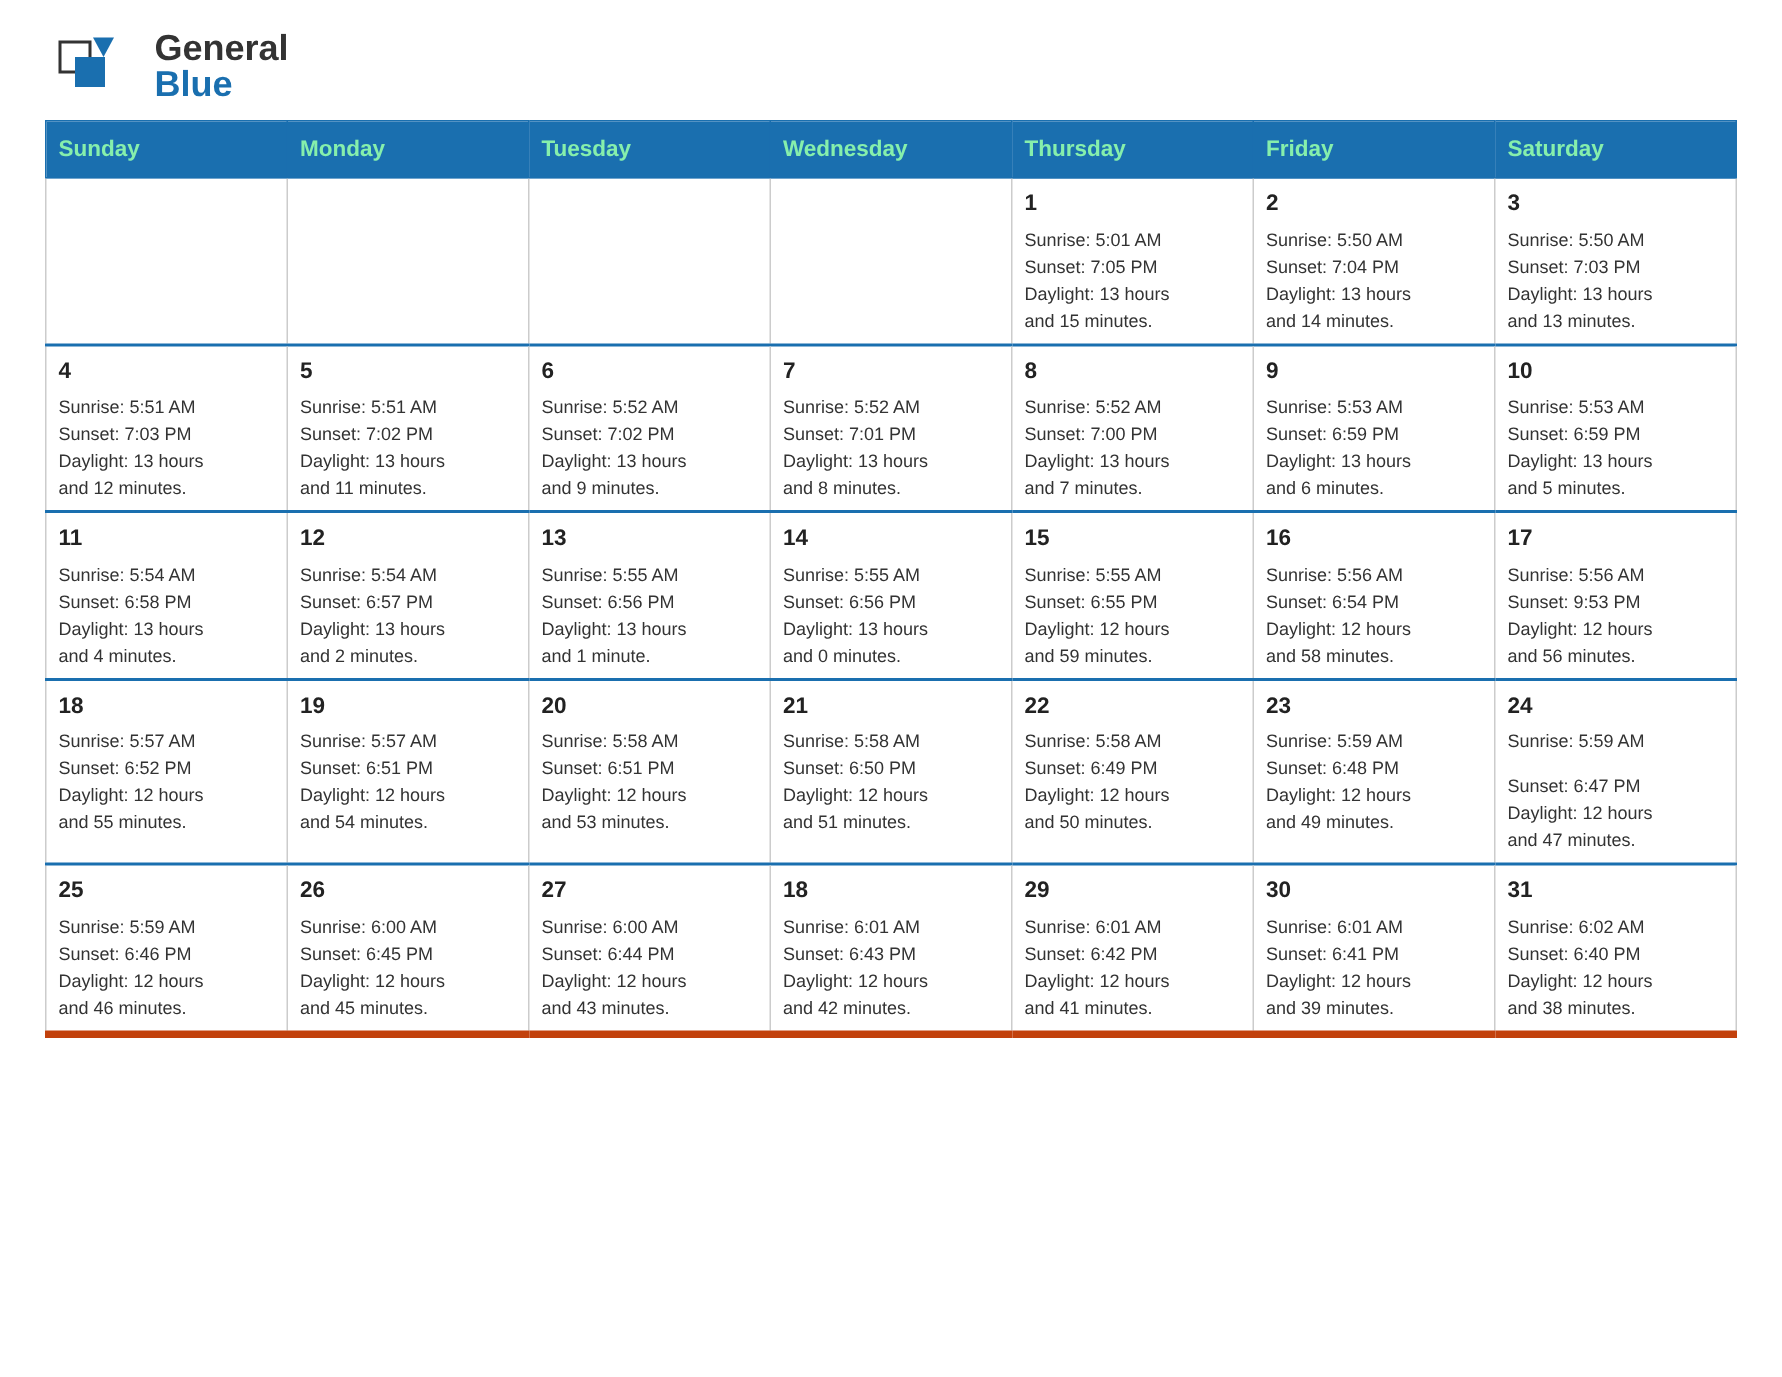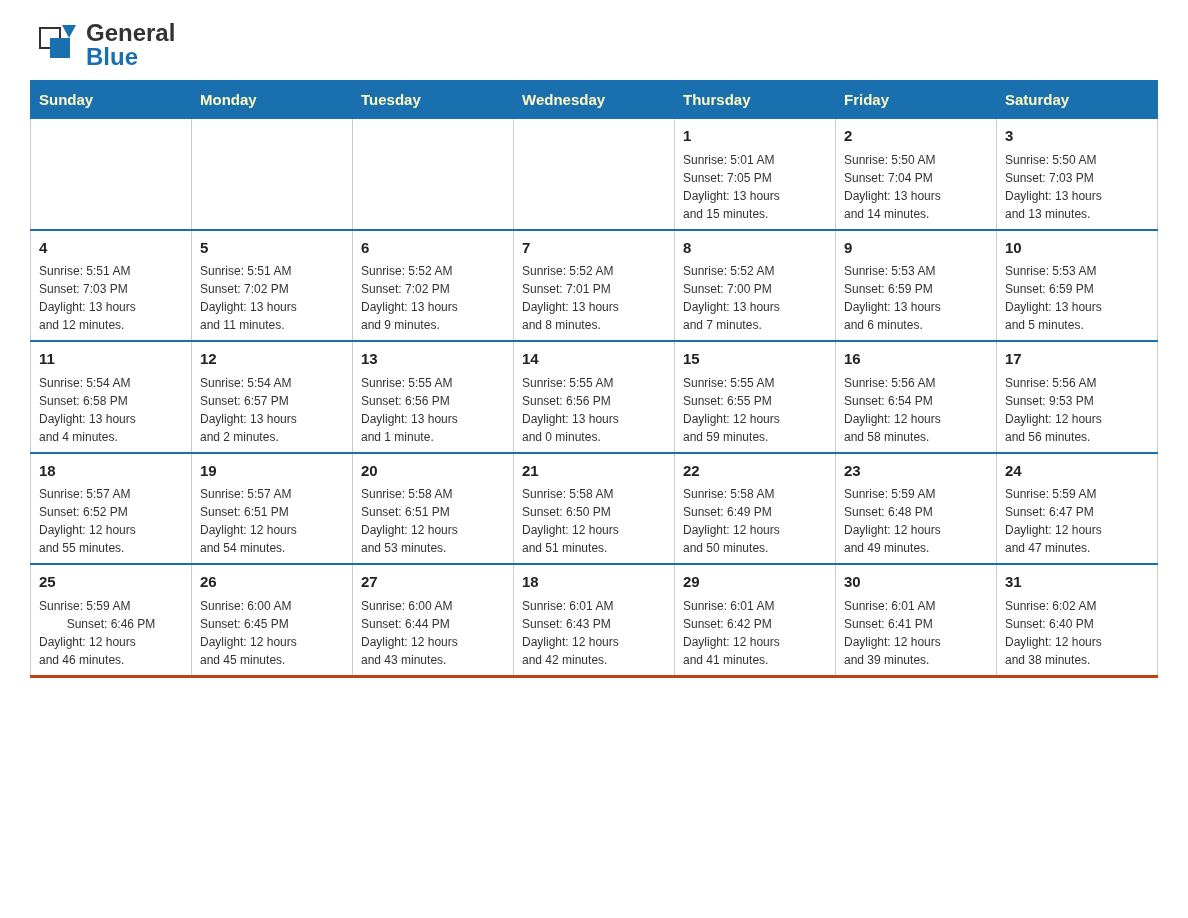--- a/index.html
+++ b/index.html
@@ -12,21 +12,21 @@
     }
     .header {
       display: flex;
       justify-content: space-between;
       align-items: flex-start;
       margin-bottom: 10px;
     }
     .logo {
       display: flex;
       align-items: center;
-      gap: 6px;
+      gap: 23px;
       font-size: 22px;
       font-weight: bold;
       color: #333;
     }
     .title-block {
       text-align: right;
     }
     .title-block h1 {
       font-size: 52px;
       font-weight: 300;
@@ -39,21 +39,21 @@
       color: #444;
       margin-top: 6px;
     }
     table {
       width: 100%;
       border-collapse: collapse;
       margin-top: 10px;
     }
     th {
       background-color: #1a6faf;
-      color: #fef9c3;
+      color: #86efac;
       font-size: 15px;
       font-weight: 600;
       padding: 10px 8px;
       text-align: left;
       border: 1px solid #1a6faf;
     }
     td {
       border: 1px solid #ccc;
       vertical-align: top;
       padding: 6px 8px;
@@ -67,21 +67,21 @@
       font-size: 15px;
       font-weight: 600;
       color: #222;
       display: block;
       margin-bottom: 3px;
     }
     tr td {
       border-bottom: 2px solid #1a6faf;
     }
     tr:last-child td {
-      border-bottom: 3px solid #c2410c;
+      border-bottom: 5px solid #c2410c;
     }
     .empty-cell {
       background: #fff;
     }
     .logo-text {
       display: flex;
       flex-direction: column;
       line-height: 1;
     }
     .logo-general { color: #333; font-size: 24px; font-weight: bold; }
@@ -288,30 +288,30 @@
         <td>
           <span class="day-number">23</span>
           <span style="display: block;">Sunrise: 5:59 AM</span>
           <span style="display: block;">Sunset: 6:48 PM</span>
           <span style="display: block;">Daylight: 12 hours</span>
           <span style="display: block;">and 49 minutes.</span>
         </td>
         <td>
           <span class="day-number">24</span>
           <span style="display: block;">Sunrise: 5:59 AM</span>
-          <span style="display: block;">Sunset: 6:47 PM</span>
+          <span style="display: block; margin-top: 12px;">Sunset: 6:47 PM</span>
           <span style="display: block;">Daylight: 12 hours</span>
           <span style="display: block;">and 47 minutes.</span>
         </td>
       </tr>
       <tr>
         <td>
           <span class="day-number">25</span>
           <span style="display: block;">Sunrise: 5:59 AM</span>
-          <span style="display: block; text-align: center;">Sunset: 6:46 PM</span>
+          <span style="display: block;">Sunset: 6:46 PM</span>
           <span style="display: block;">Daylight: 12 hours</span>
           <span style="display: block;">and 46 minutes.</span>
         </td>
         <td>
           <span class="day-number">26</span>
           <span style="display: block;">Sunrise: 6:00 AM</span>
           <span style="display: block;">Sunset: 6:45 PM</span>
           <span style="display: block;">Daylight: 12 hours</span>
           <span style="display: block;">and 45 minutes.</span>
         </td>

